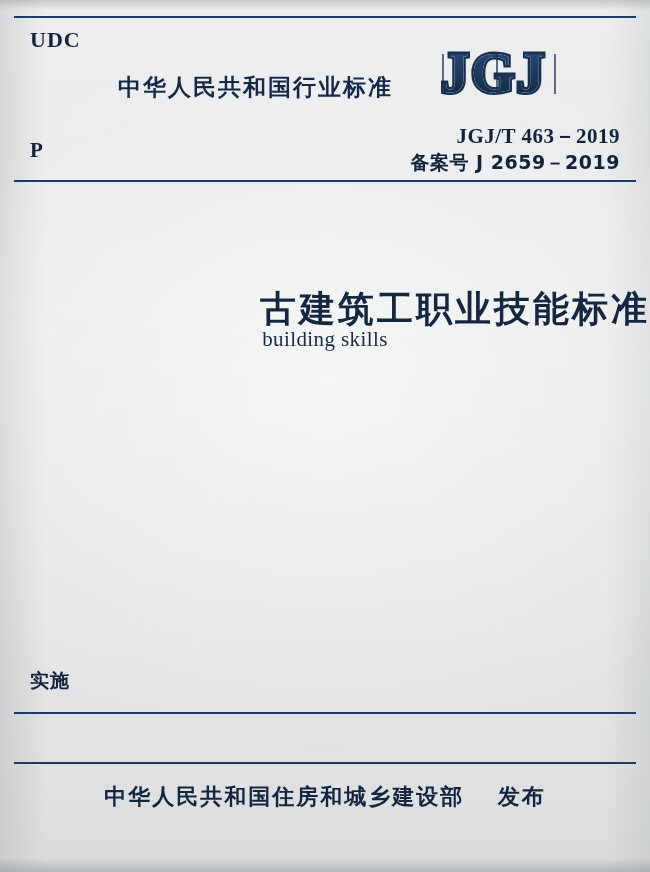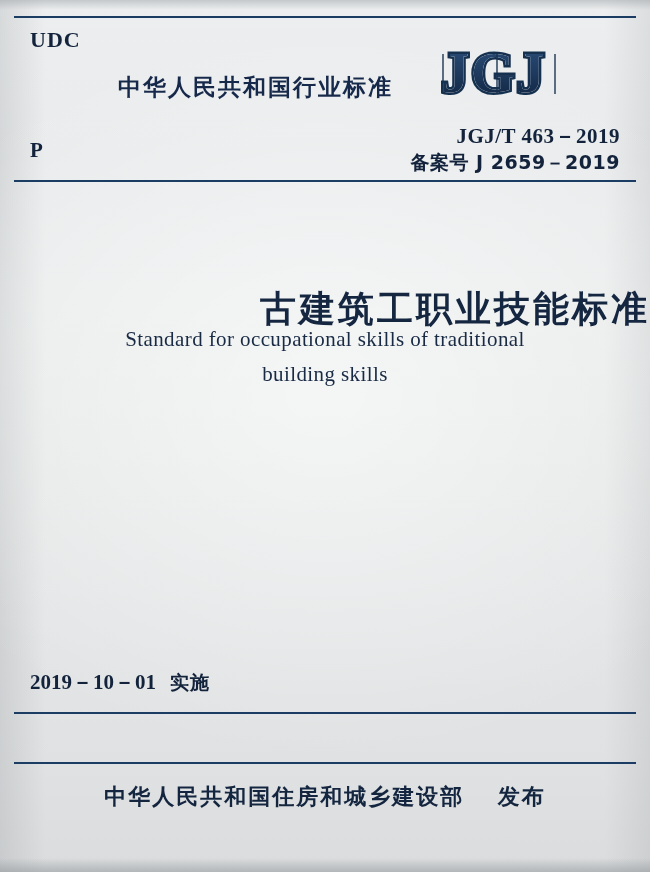--- a/index.html
+++ b/index.html
@@ -215,27 +215,25 @@
   </div>
 
   <div class="std-no">
     <div>JGJ/T 463－2019</div>
     <div class="line2">备案号 J 2659－2019</div>
   </div>
 
   <div class="main-title">古建筑工职业技能标准</div>
 
   <div class="en-title">
-    <div>Standard for occupational skills of traditional</div>
     <div>building skills</div>
   </div>
 
   <div class="dates">
     <div class="date-group">
-      <span>2019－10－01</span>
       <span class="cn">实施</span>
     </div>
   </div>
 
   <div class="publisher">
     <span>中华人民共和国住房和城乡建设部</span>
     <span class="pub-verb">发布</span>
   </div>
 </div>
 

